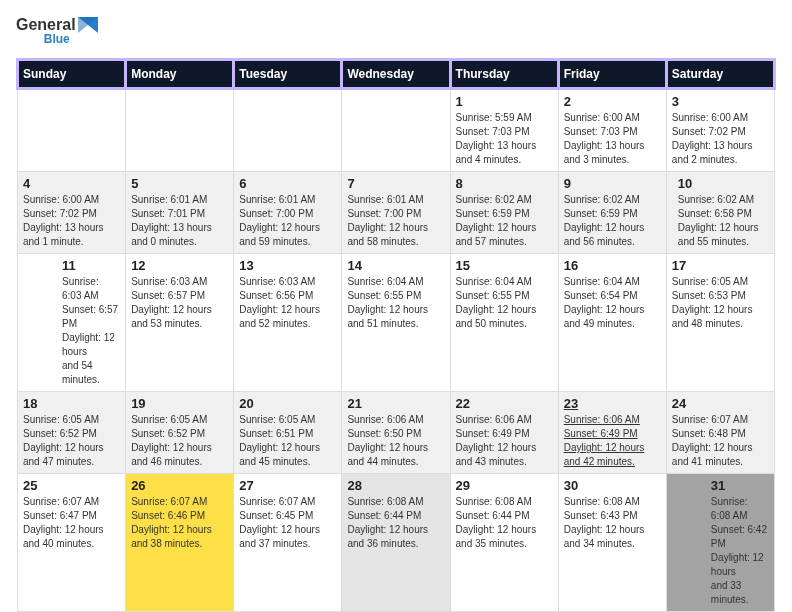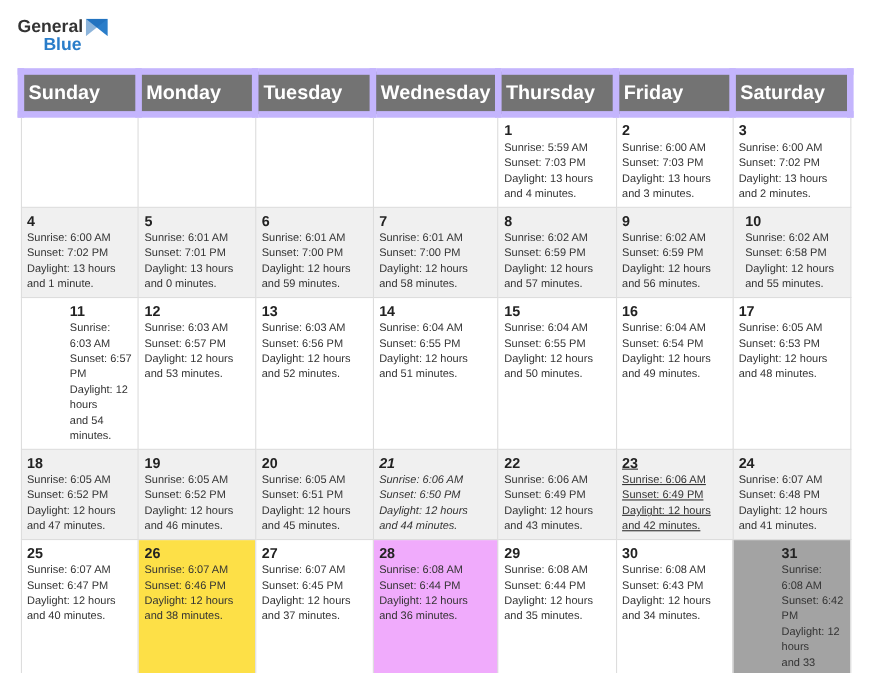--- a/index.html
+++ b/index.html
@@ -32,27 +32,27 @@
     .location-title {
       font-size: 16px;
       color: #555;
     }
     .calendar-table {
       width: 100%;
       border-collapse: collapse;
       border: 1px solid #ccc;
     }
     .calendar-table th {
-      background-color: #737373;
+      background-color: #0f172a;
       color: #fff;
-      font-size: 18px;
+      font-size: 12px;
       font-weight: bold;
       padding: 6px 4px;
       text-align: left;
-      border: 6px solid #c4b5fd;
+      border: 3px solid #c4b5fd;
     }
     .calendar-table td {
       vertical-align: top;
       padding: 4px 5px;
       font-size: 10px;
       color: #333;
       border: 1px solid #ddd;
       width: calc(100% / 7);
       height: 80px;
       background: #fff;
@@ -82,21 +82,21 @@
 <div class="header-area">
   <div class="logo">
     <div style="display:flex;flex-direction:column;align-items:center;">
       <div style="display:flex;align-items:center;gap:2px;">
         <span style="font-size:16px;font-weight:bold;color:#333;">General</span>
         <svg width="20" height="16" viewBox="0 0 20 16">
           <polygon points="0,0 20,0 20,16" fill="#2a7dc9"></polygon>
           <polygon points="0,0 20,0 0,16" fill="#1a6ab8" opacity="0.5"></polygon>
         </svg>
       </div>
-      <span style="font-size:16px;font-weight:bold;color:#2a7dc9;margin-top:-2px;">Blue</span>
+      <span style="font-size:12px;font-weight:bold;color:#2a7dc9;margin-top:-2px;">Blue</span>
     </div>
   </div>
   <div class="title-area">
     <div class="month-title"></div>
     <div class="location-title"></div>
   </div>
 </div>
 
 <table class="calendar-table">
   <thead>
@@ -195,21 +195,21 @@
           <div class="day-info">Sunrise: 6:05 AM<br>Sunset: 6:52 PM<br>Daylight: 12 hours<br>and 47 minutes.</div>
         </td>
         <td style="background: rgb(240, 240, 240);">
           <span class="day-num">19</span>
           <div class="day-info">Sunrise: 6:05 AM<br>Sunset: 6:52 PM<br>Daylight: 12 hours<br>and 46 minutes.</div>
         </td>
         <td style="background: rgb(240, 240, 240);">
           <span class="day-num">20</span>
           <div class="day-info">Sunrise: 6:05 AM<br>Sunset: 6:51 PM<br>Daylight: 12 hours<br>and 45 minutes.</div>
         </td>
-        <td style="background: rgb(240, 240, 240); font-style: italic;">
+        <td style="background: rgb(240, 240, 240);">
           <span class="day-num">21</span>
           <div class="day-info">Sunrise: 6:06 AM<br>Sunset: 6:50 PM<br>Daylight: 12 hours<br>and 44 minutes.</div>
         </td>
         <td style="background: rgb(240, 240, 240);">
           <span class="day-num">22</span>
           <div class="day-info">Sunrise: 6:06 AM<br>Sunset: 6:49 PM<br>Daylight: 12 hours<br>and 43 minutes.</div>
         </td>
         <td style="background: rgb(240, 240, 240); text-decoration: underline;">
           <span class="day-num">23</span>
           <div class="day-info">Sunrise: 6:06 AM<br>Sunset: 6:49 PM<br>Daylight: 12 hours<br>and 42 minutes.</div>
@@ -225,21 +225,21 @@
           <div class="day-info">Sunrise: 6:07 AM<br>Sunset: 6:47 PM<br>Daylight: 12 hours<br>and 40 minutes.</div>
         </td>
         <td style="background: #fde047;">
           <span class="day-num">26</span>
           <div class="day-info">Sunrise: 6:07 AM<br>Sunset: 6:46 PM<br>Daylight: 12 hours<br>and 38 minutes.</div>
         </td>
         <td style="background: rgb(255, 255, 255);">
           <span class="day-num">27</span>
           <div class="day-info">Sunrise: 6:07 AM<br>Sunset: 6:45 PM<br>Daylight: 12 hours<br>and 37 minutes.</div>
         </td>
-        <td style="background: #f0abfc;">
+        <td style="background: #e5e5e5;">
           <span class="day-num">28</span>
           <div class="day-info">Sunrise: 6:08 AM<br>Sunset: 6:44 PM<br>Daylight: 12 hours<br>and 36 minutes.</div>
         </td>
         <td style="background: rgb(255, 255, 255);">
           <span class="day-num">29</span>
           <div class="day-info">Sunrise: 6:08 AM<br>Sunset: 6:44 PM<br>Daylight: 12 hours<br>and 35 minutes.</div>
         </td>
         <td style="background: rgb(255, 255, 255);">
           <span class="day-num">30</span>
           <div class="day-info">Sunrise: 6:08 AM<br>Sunset: 6:43 PM<br>Daylight: 12 hours<br>and 34 minutes.</div>

